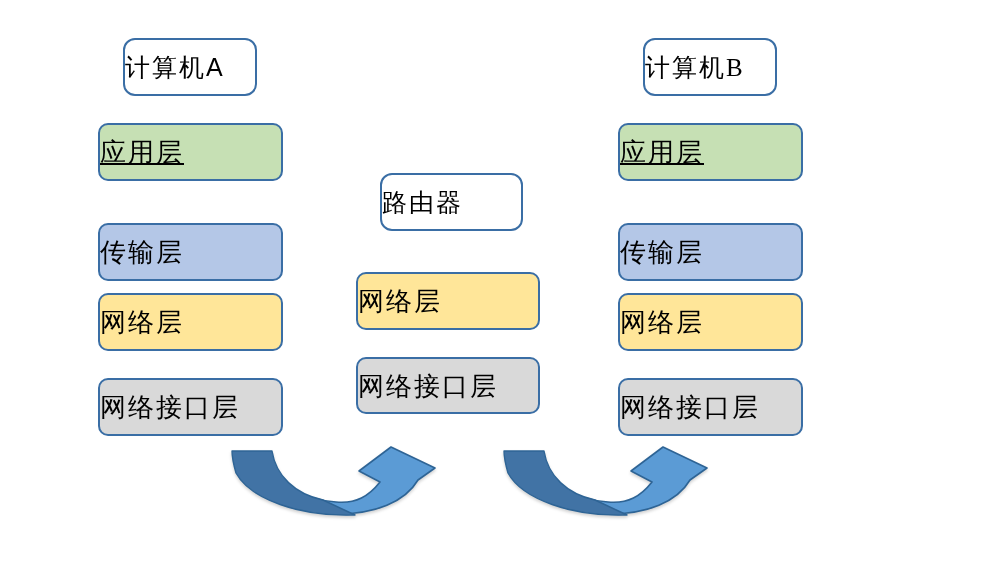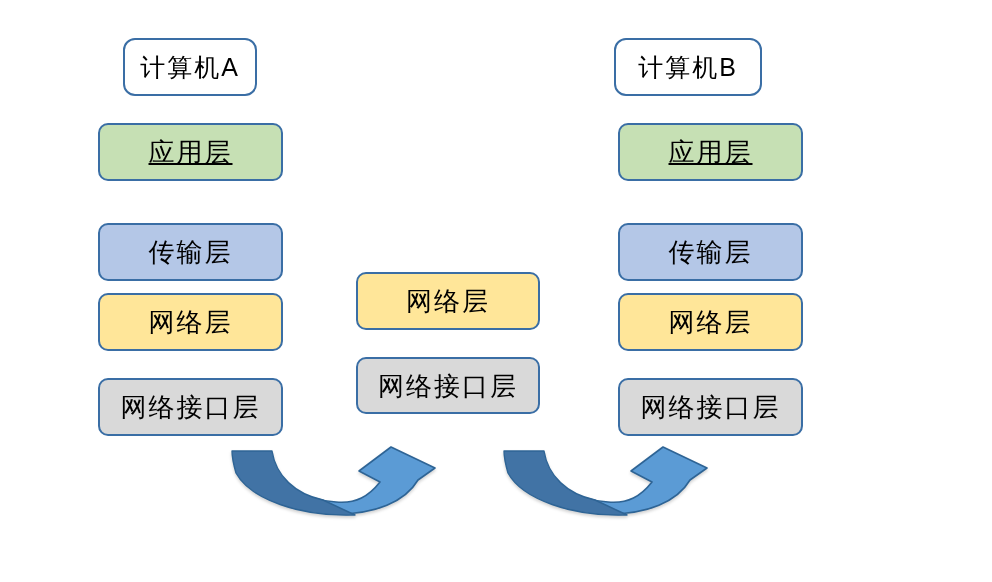--- a/index.html
+++ b/index.html
@@ -15,21 +15,20 @@
     background: var(--bg, #ffffff);
     overflow: hidden;
   }
   .box {
     position: absolute;
     box-sizing: border-box;
     border: 2.5px solid var(--border, #3a6ea5);
     border-radius: 10px;
     display: flex;
     align-items: center;
-    justify-content: center;
     color: var(--text, #000000);
     font-size: 26px;
     letter-spacing: 2px;
     line-height: 1;
     background: #ffffff;
   }
   .title-box { border-radius: 12px; font-size: 25px; }
   .fill-green  { background: var(--green,  #c6e0b4); text-decoration: underline; }
   .fill-blue   { background: var(--blue,   #b4c7e7); margin-top: 15px; }
   .fill-yellow { background: var(--yellow, #ffe699); }
@@ -41,21 +40,21 @@
   .a-trans { left: 98px;  top: 208px; width: 185px; height: 58px; }
   .a-net   { left: 98px;  top: 293px; width: 185px; height: 58px; }
   .a-iface { left: 98px;  top: 378px; width: 185px; height: 58px; }
 
   
   .r-title { left: 380px; top: 173px; width: 143px; height: 58px; }
   .r-net   { left: 356px; top: 272px; width: 184px; height: 58px; }
   .r-iface { left: 356px; top: 357px; width: 184px; height: 57px; }
 
   
-  .b-title { left: 614px; top: 38px;  width: 148px; height: 58px; }
+  .b-title { left: 643px; top: 38px;  width: 134px; height: 58px; font-family: Liberation Serif, serif; }
   .b-app   { left: 618px; top: 123px; width: 185px; height: 58px; }
   .b-trans { left: 618px; top: 208px; width: 185px; height: 58px; }
   .b-net   { left: 618px; top: 293px; width: 185px; height: 58px; }
   .b-iface { left: 618px; top: 378px; width: 185px; height: 58px; }
 
   .arrow-svg {
     position: absolute;
     width: 214px;
     height: 78px;
     filter: drop-shadow(0 2px 1.5px rgba(0,0,0,0.18));
@@ -79,20 +78,23 @@
   <div class="box fill-blue a-trans">
     <span>传输层</span>
   </div>
   <div class="box fill-yellow a-net">
     <span>网络层</span>
   </div>
   <div class="box fill-gray a-iface">
     <span>网络接口层</span>
   </div>
 
+  <div class="box title-box r-title">
+    <span>路由器</span>
+  </div>
   <div class="box fill-yellow r-net">
     <span>网络层</span>
   </div>
   <div class="box fill-gray r-iface">
     <span>网络接口层</span>
   </div>
 
   <div class="box title-box b-title">
     <span>计算机B</span>
   </div>

